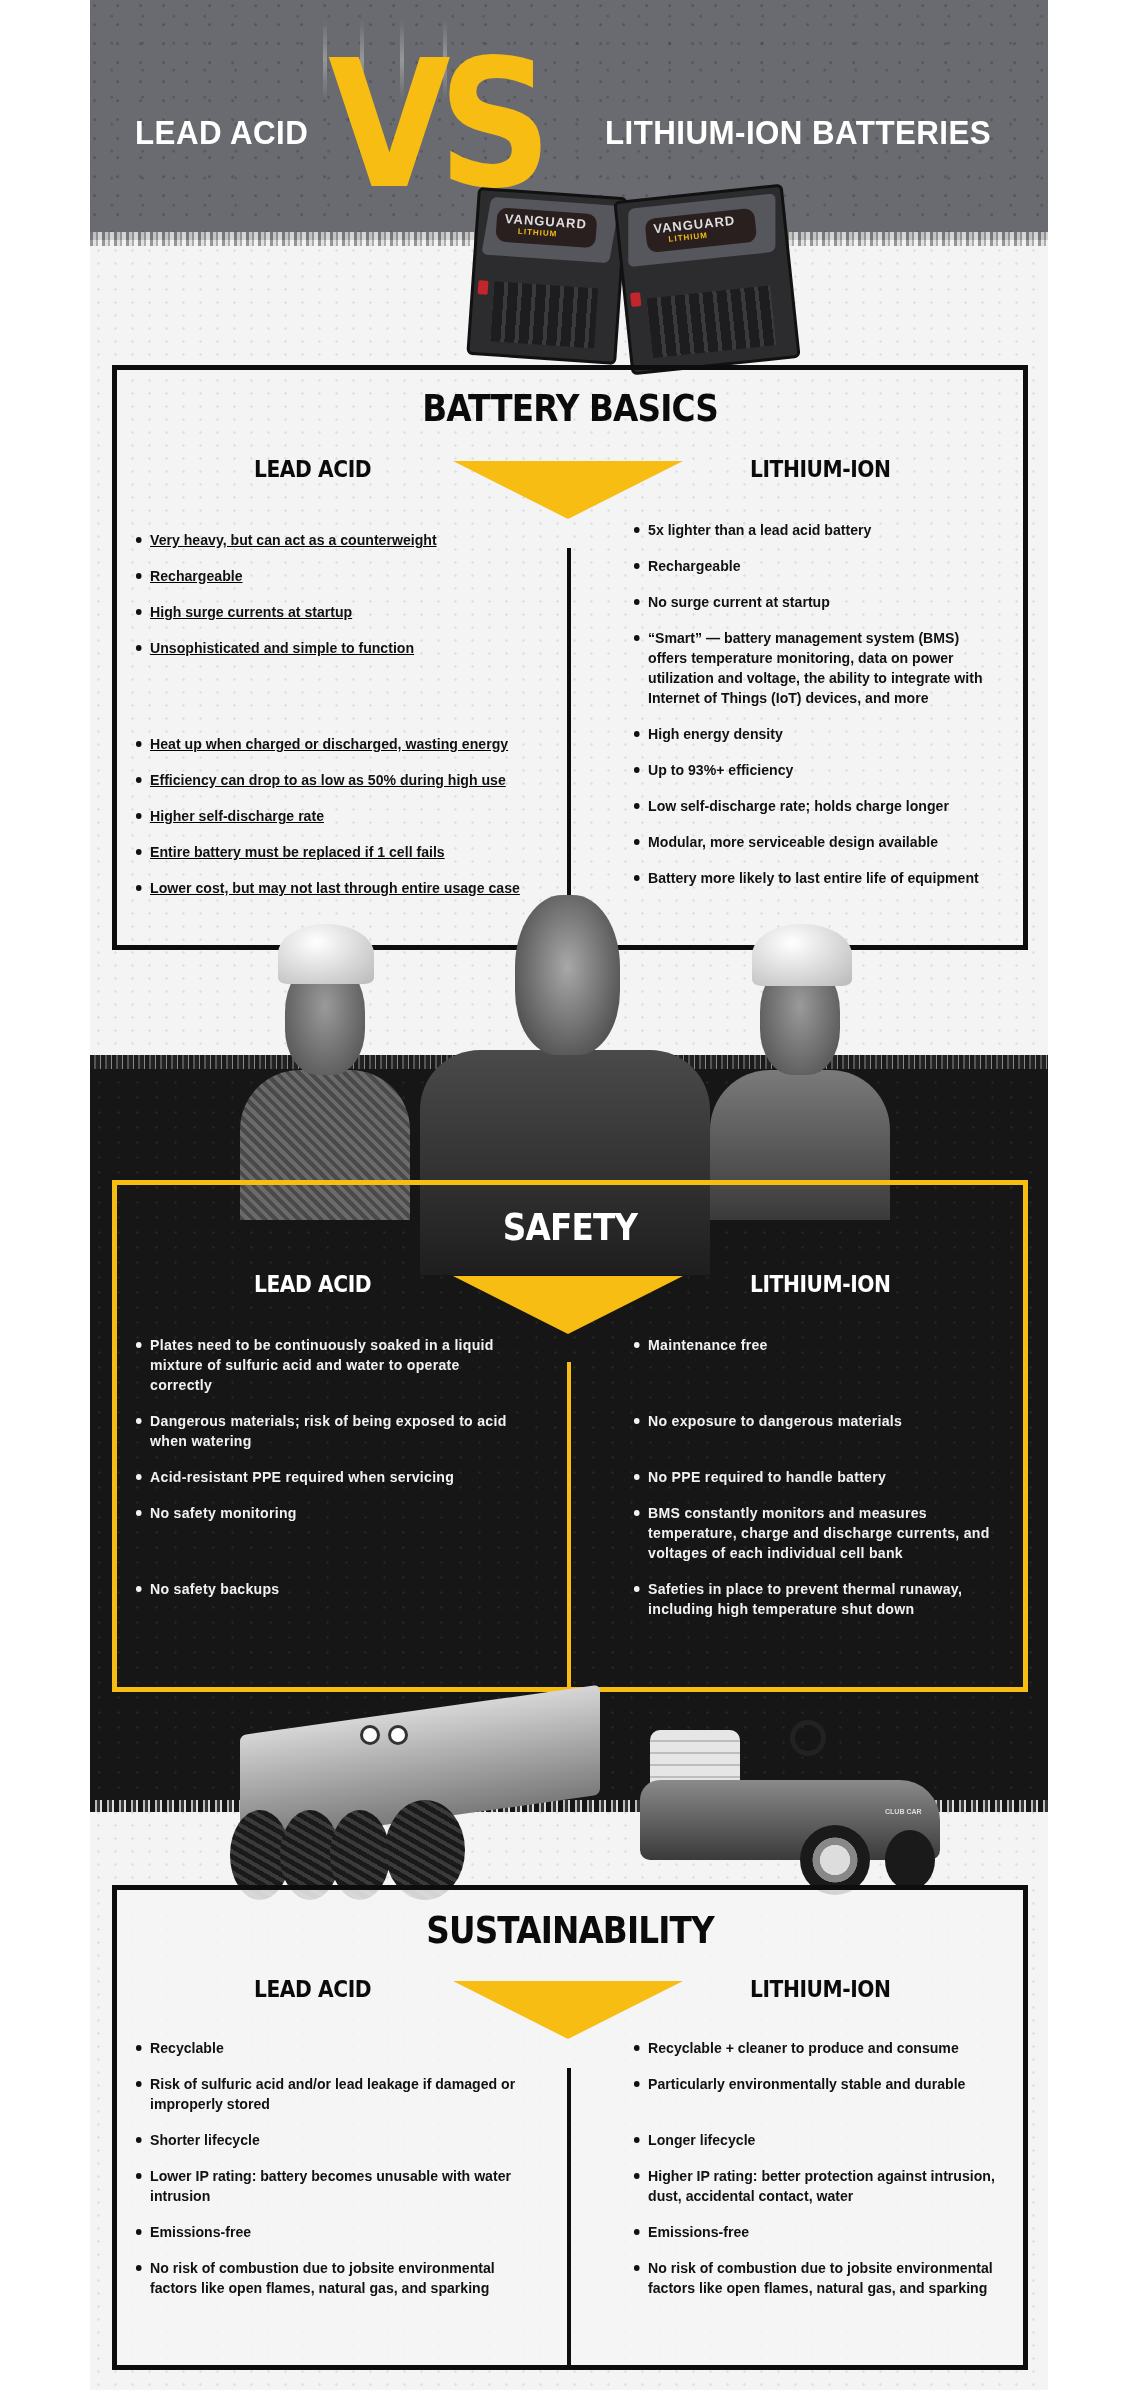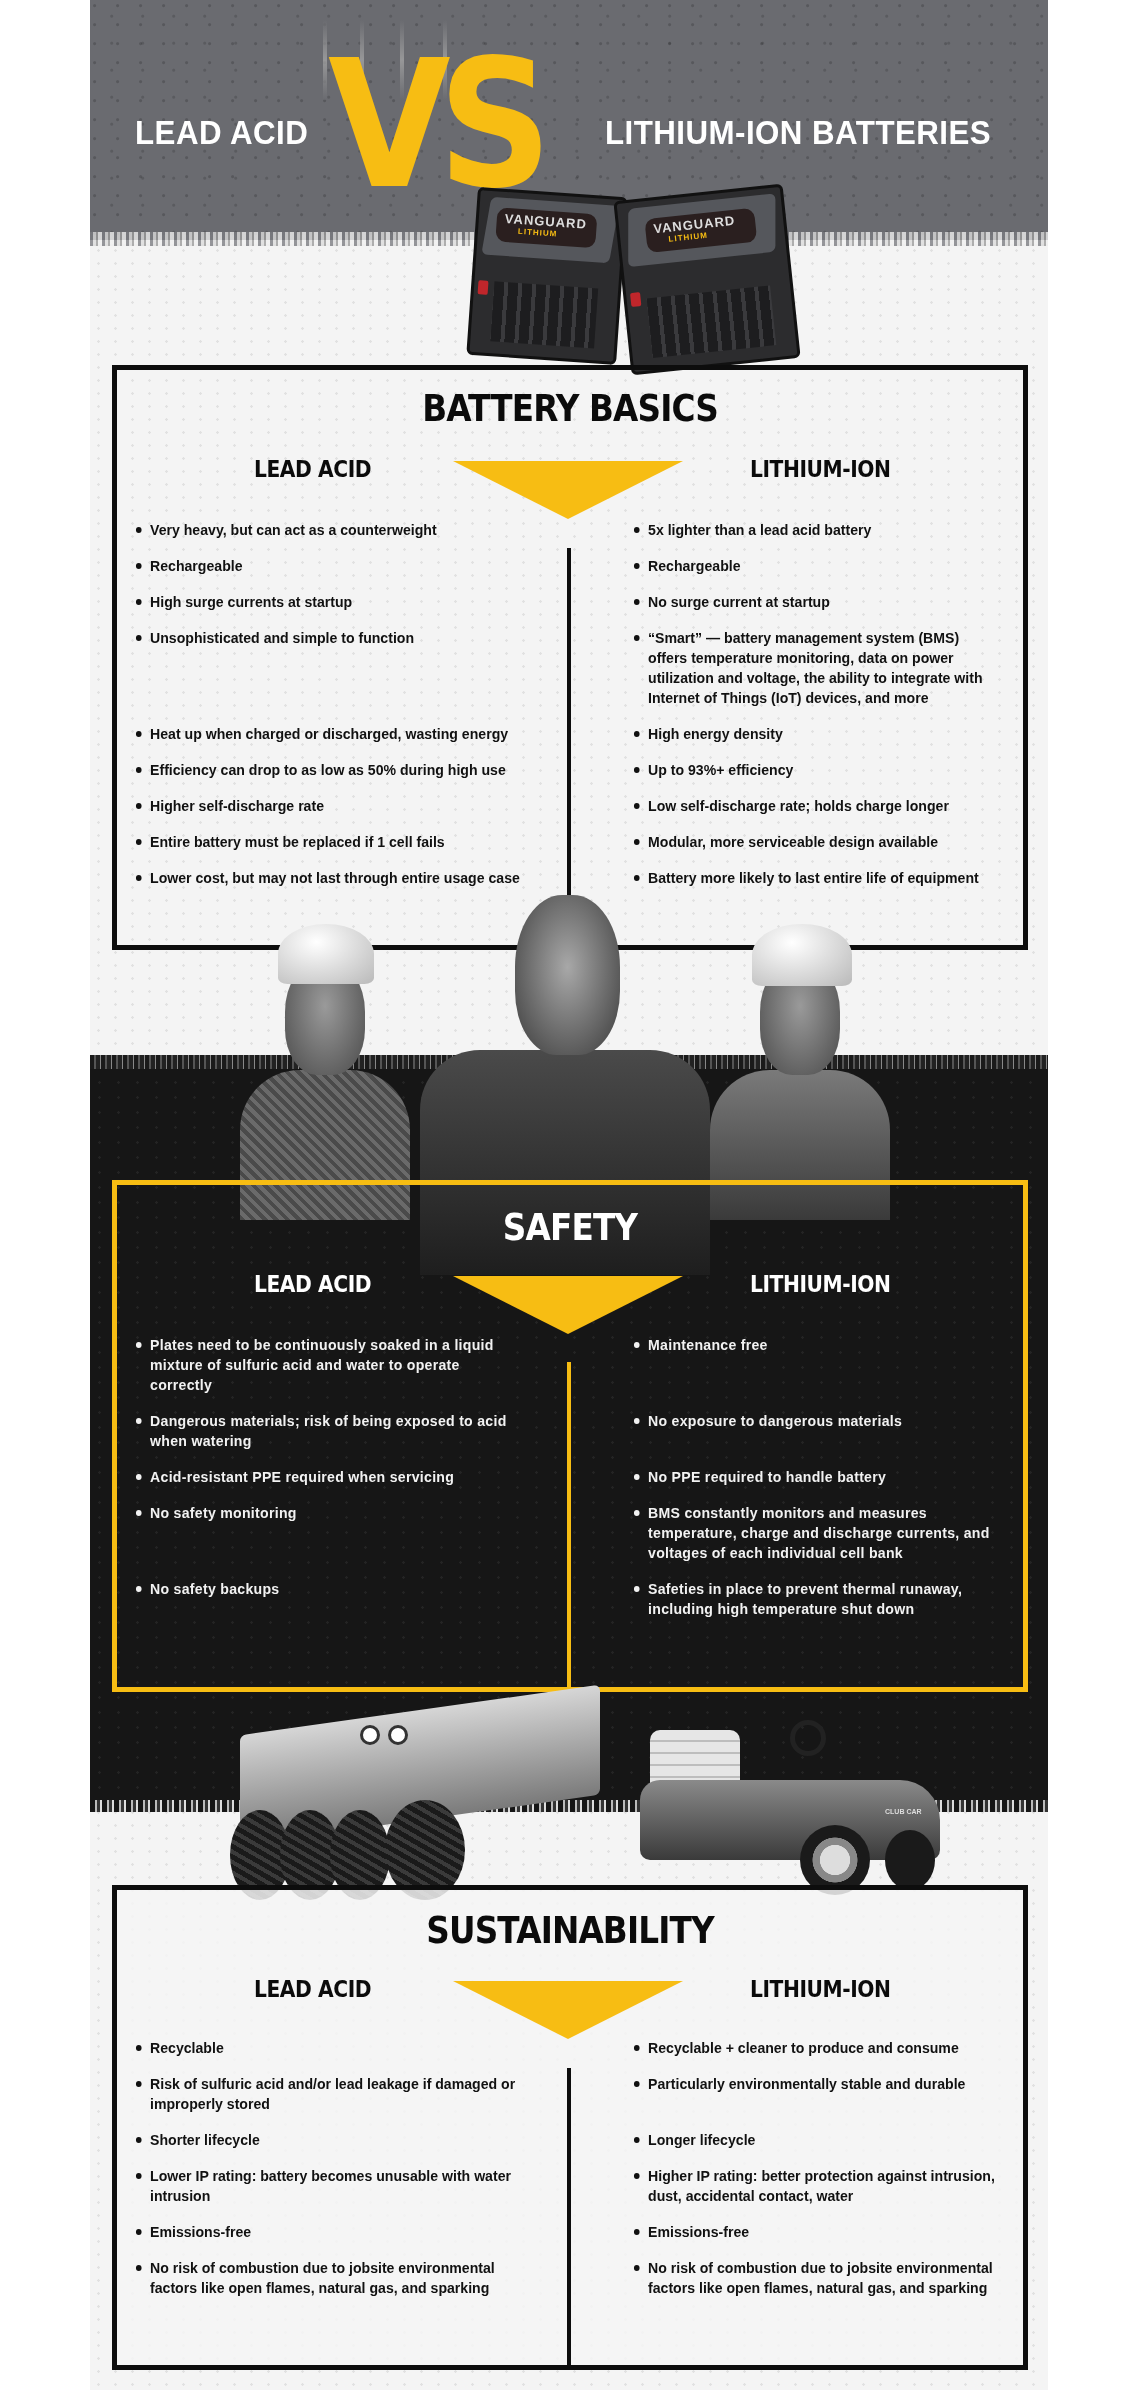--- a/index.html
+++ b/index.html
@@ -108,21 +108,21 @@
     <div class="ribs"></div>
     <div class="knob"></div>
   </div>
 
   <div class="panel" style="top:365px; height:585px;">
     <div class="panel-title" style="top:16px;">BATTERY BASICS</div>
     <div class="col-head" style="left:137px; top:86px;">LEAD ACID</div>
     <div class="col-head" style="left:633px; top:86px;">LITHIUM-ION</div>
     <div class="tri" style="top:91px;"></div>
     <div class="divider" style="top:178px; height:402px;"></div>
-    <ul class="bullets" style="left:18px; top:150px; width:410px;">
+    <ul class="bullets" style="left:18px; top:160px; width:410px;text-decoration:underline;">
       <li style="margin-bottom:16px">Very heavy, but can act as a counterweight</li>
       <li style="margin-bottom:16px">Rechargeable</li>
       <li style="margin-bottom:16px">High surge currents at startup</li>
       <li style="margin-bottom:76px">Unsophisticated and simple to function</li>
       <li style="margin-bottom:16px">Heat up when charged or discharged, wasting energy</li>
       <li style="margin-bottom:16px">Efficiency can drop to as low as 50% during high use</li>
       <li style="margin-bottom:16px">Higher self-discharge rate</li>
       <li style="margin-bottom:16px">Entire battery must be replaced if 1 cell fails</li>
       <li>Lower cost, but may not last through entire usage case</li>
     </ul>

